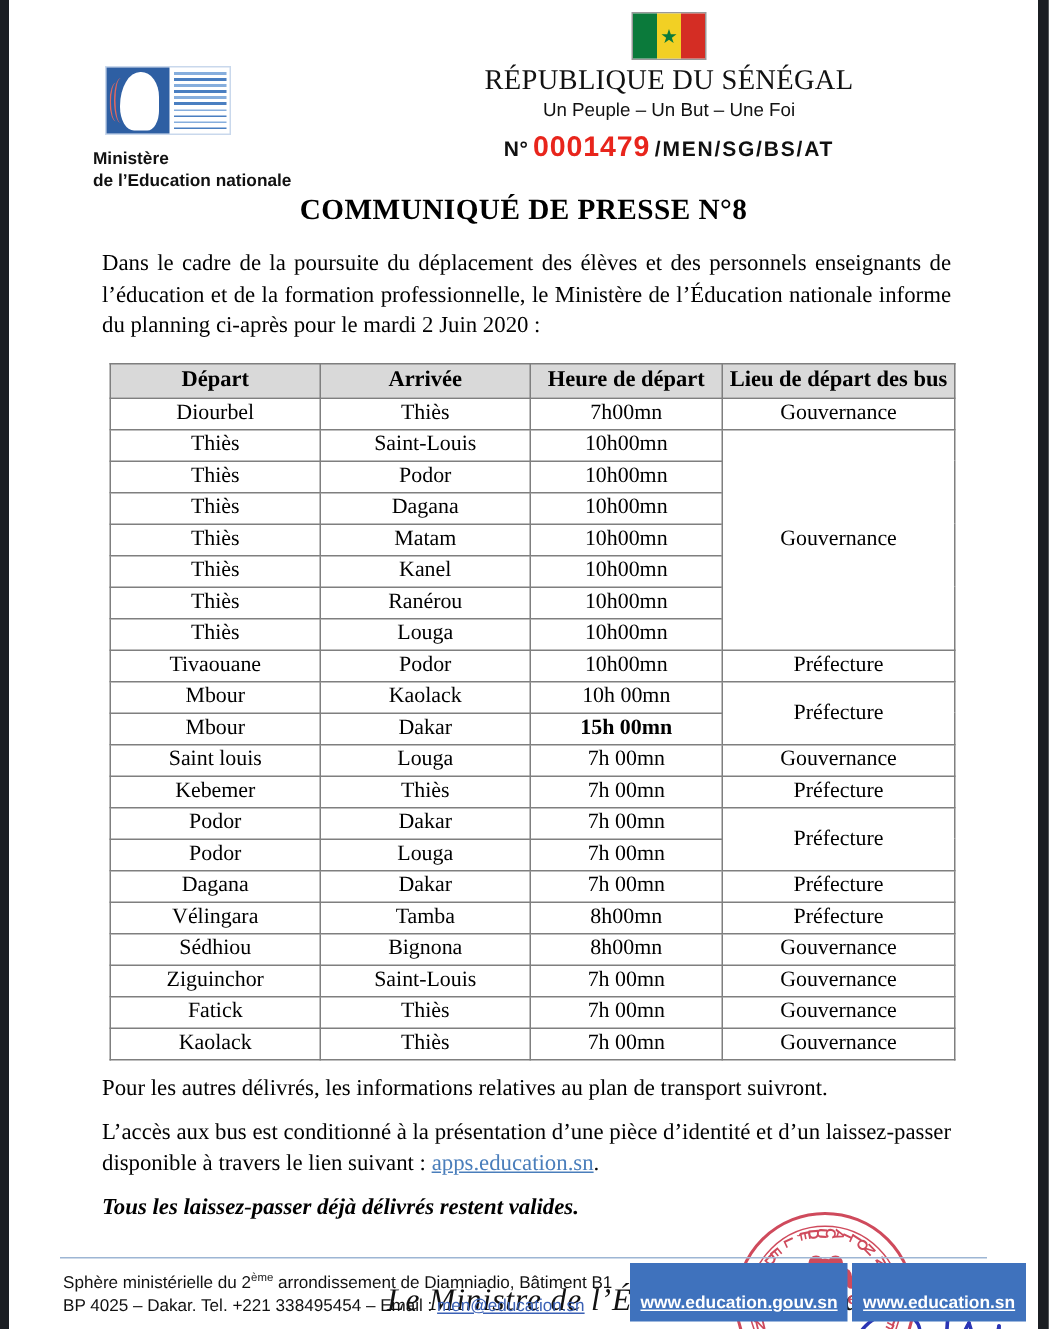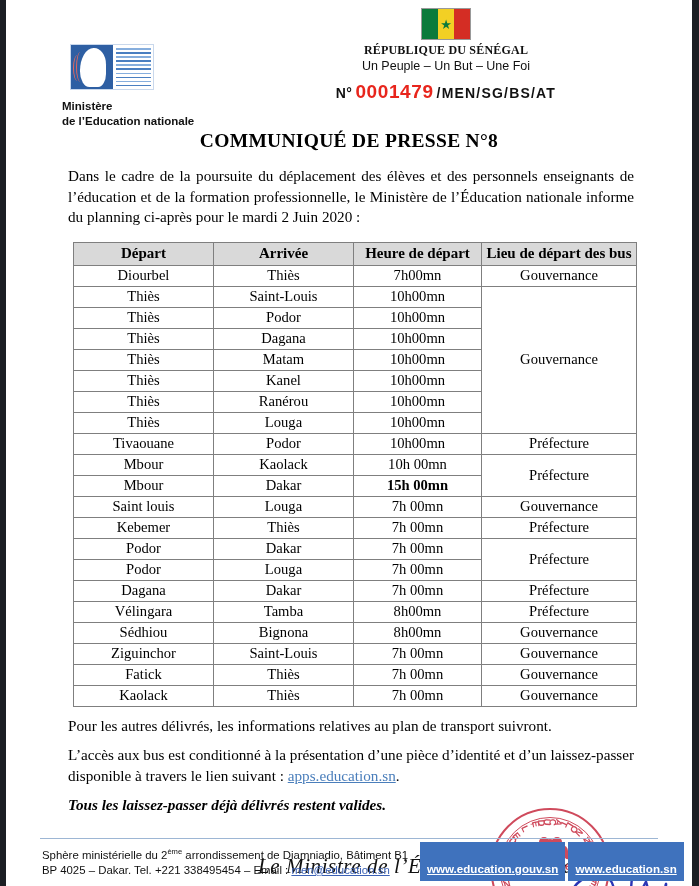--- a/index.html
+++ b/index.html
@@ -109,22 +109,22 @@
     position: absolute;
     left: 50%; top: 50%;
     transform: translate(-50%,-50%);
     color: #0b7a3b;
     font-size: 13px;
     line-height: 1;
   }
   .rep-title {
     margin-top: 3px;
     font-family: "Liberation Serif", serif;
-    font-weight: bold;
-    font-size: 12px;
+    font-weight: normal;
+    font-size: 19px;
     letter-spacing: .2px;
     color: #111;
   }
   .rep-motto {
     font-family: "Liberation Sans", sans-serif;
     font-size: 12.5px;
     color: #111;
     margin-top: 1px;
   }
   .numline {

